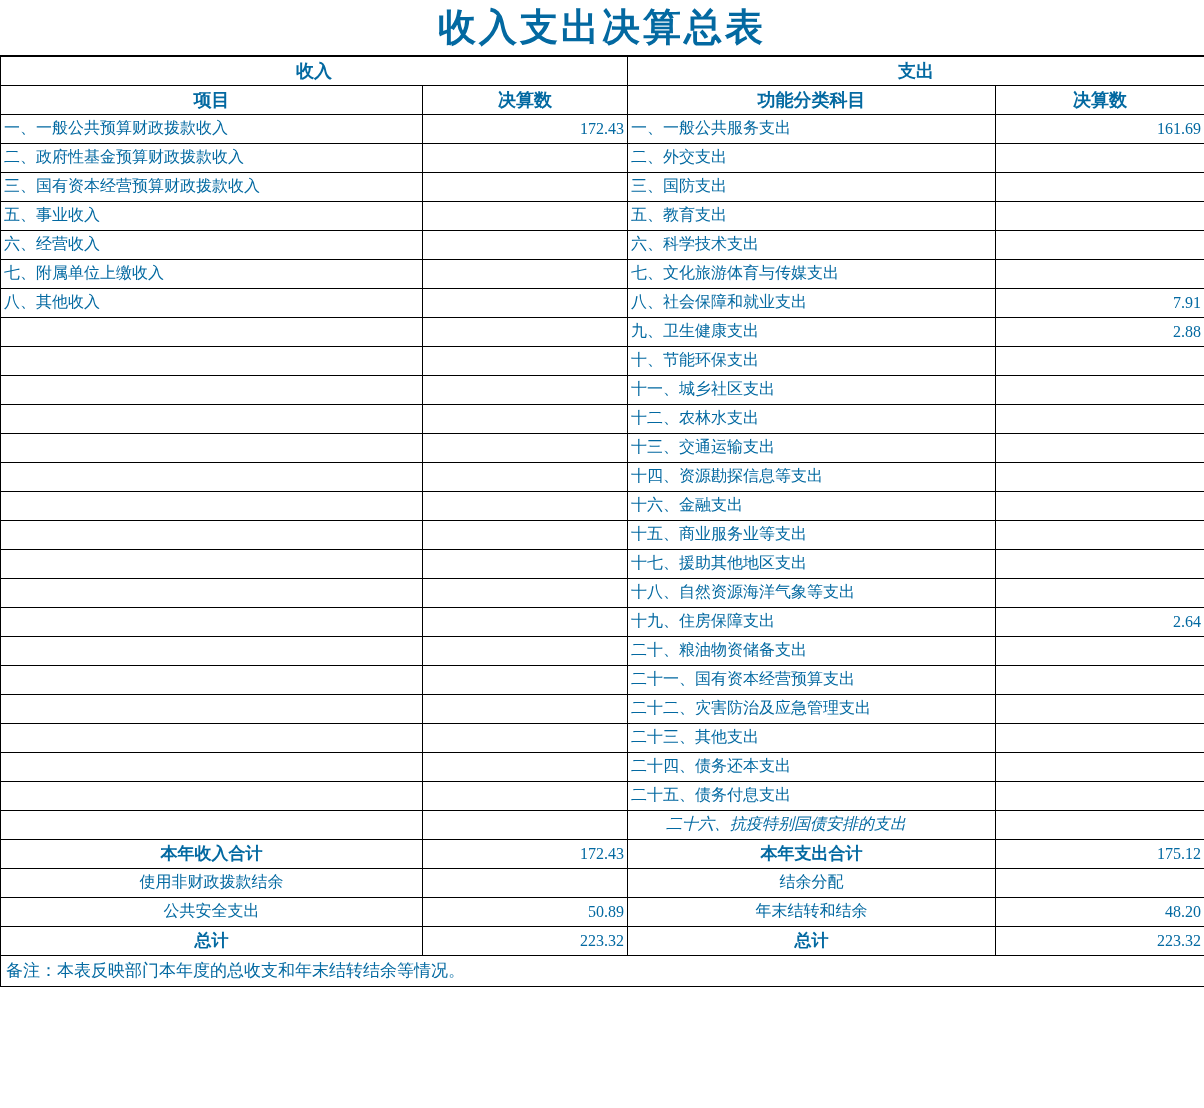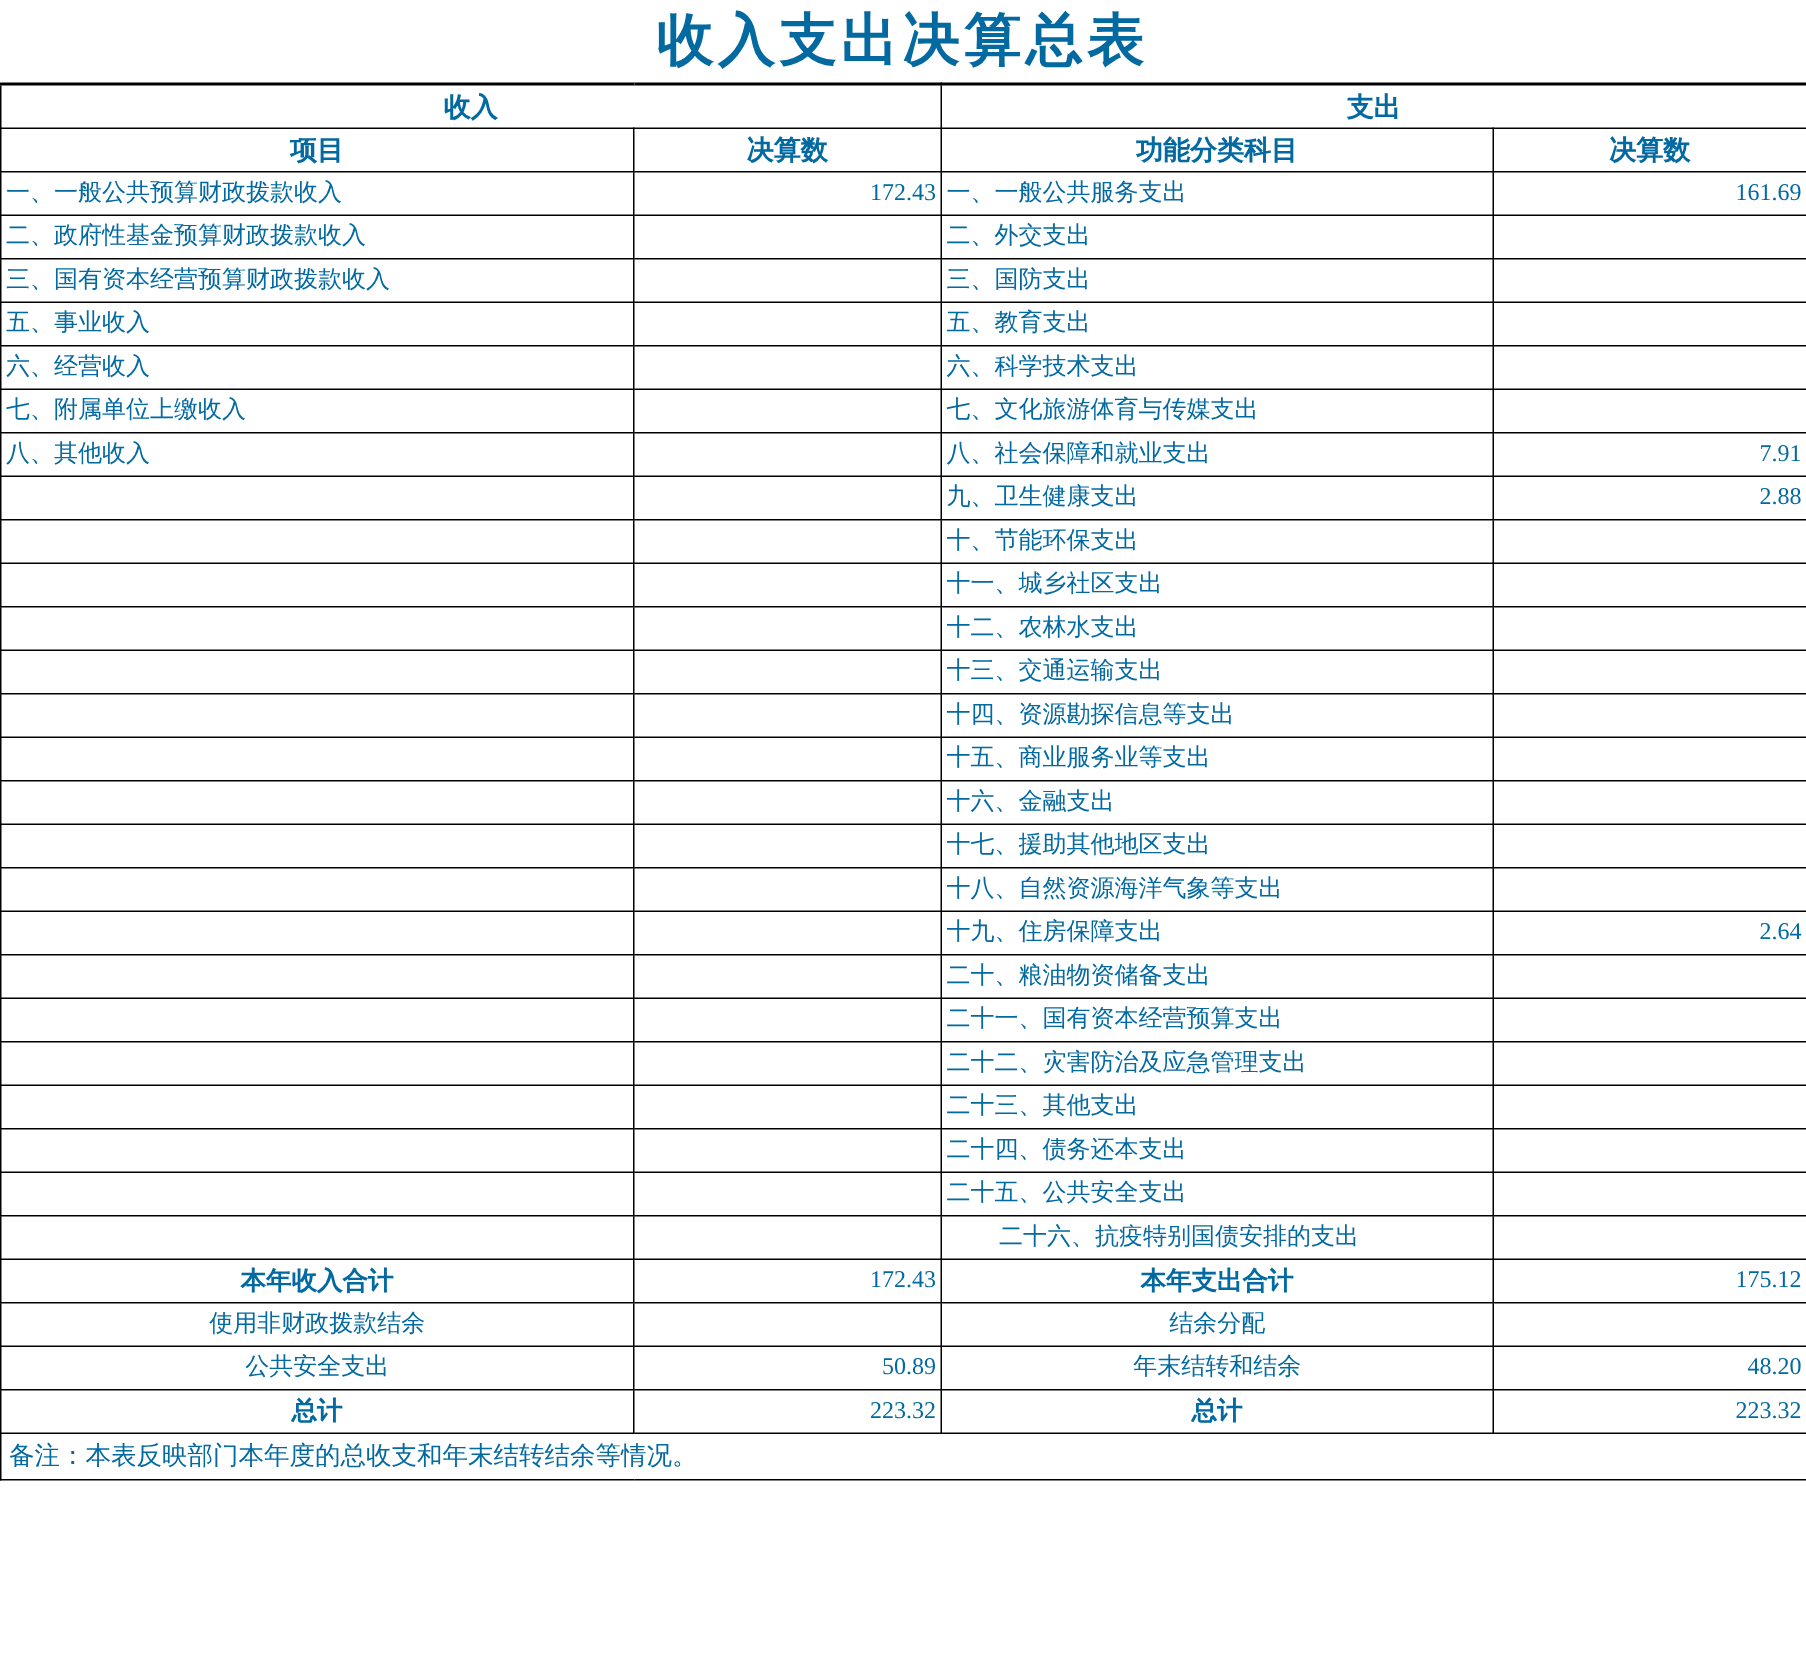--- a/index.html
+++ b/index.html
@@ -29,21 +29,21 @@
   table.main { border-collapse:collapse; table-layout:fixed; width:1204px;
                border:1px solid #000; border-top:2px solid #000; }
   table.main td {
     border:1px solid #000000; height:29px; padding:0 3px;
     overflow:hidden; white-space:nowrap; vertical-align:middle;
     font-size:16px; box-sizing:border-box;
   }
   tr.sec td   { text-align:center; font-weight:bold; font-size:18px; }
   tr.cols td  { text-align:center; font-weight:bold; font-size:18px; }
   td.label    { text-align:left; padding-left:5px; }
-  td.label.indent { padding-left:38px; }
+  td.label.indent { padding-left:38px;font-style:italic; }
   td.num      { text-align:right; padding-right:3px; font-size:17px; }
   tr.foot td.flabel { text-align:center; }
   tr.foot.bold td.flabel { font-weight:bold; font-size:17px; }
   tr.note-row td { text-align:left; font-size:17px; height:31px; padding-left:5px; }
 </style>
 </head>
 <body>
 
 <div class="sheet">
 
@@ -144,27 +144,27 @@
         </tr>
         <tr>
           <td class="label"></td>
           <td class="num"></td>
           <td class="label">十四、资源勘探信息等支出</td>
           <td class="num"></td>
         </tr>
         <tr>
           <td class="label"></td>
           <td class="num"></td>
+          <td class="label">十六、金融支出</td>
+          <td class="num"></td>
+        </tr>
+        <tr>
+          <td class="label"></td>
+          <td class="num"></td>
           <td class="label">十五、商业服务业等支出</td>
-          <td class="num"></td>
-        </tr>
-        <tr>
-          <td class="label"></td>
-          <td class="num"></td>
-          <td class="label">十六、金融支出</td>
           <td class="num"></td>
         </tr>
         <tr>
           <td class="label"></td>
           <td class="num"></td>
           <td class="label">十七、援助其他地区支出</td>
           <td class="num"></td>
         </tr>
         <tr>
           <td class="label"></td>
@@ -204,21 +204,21 @@
         </tr>
         <tr>
           <td class="label"></td>
           <td class="num"></td>
           <td class="label">二十四、债务还本支出</td>
           <td class="num"></td>
         </tr>
         <tr>
           <td class="label"></td>
           <td class="num"></td>
-          <td class="label">二十五、公共安全支出</td>
+          <td class="label">二十五、债务付息支出</td>
           <td class="num"></td>
         </tr>
         <tr>
           <td class="label"></td>
           <td class="num"></td>
           <td class="label indent">二十六、抗疫特别国债安排的支出</td>
           <td class="num"></td>
         </tr>
       </tbody>
     <tbody>

